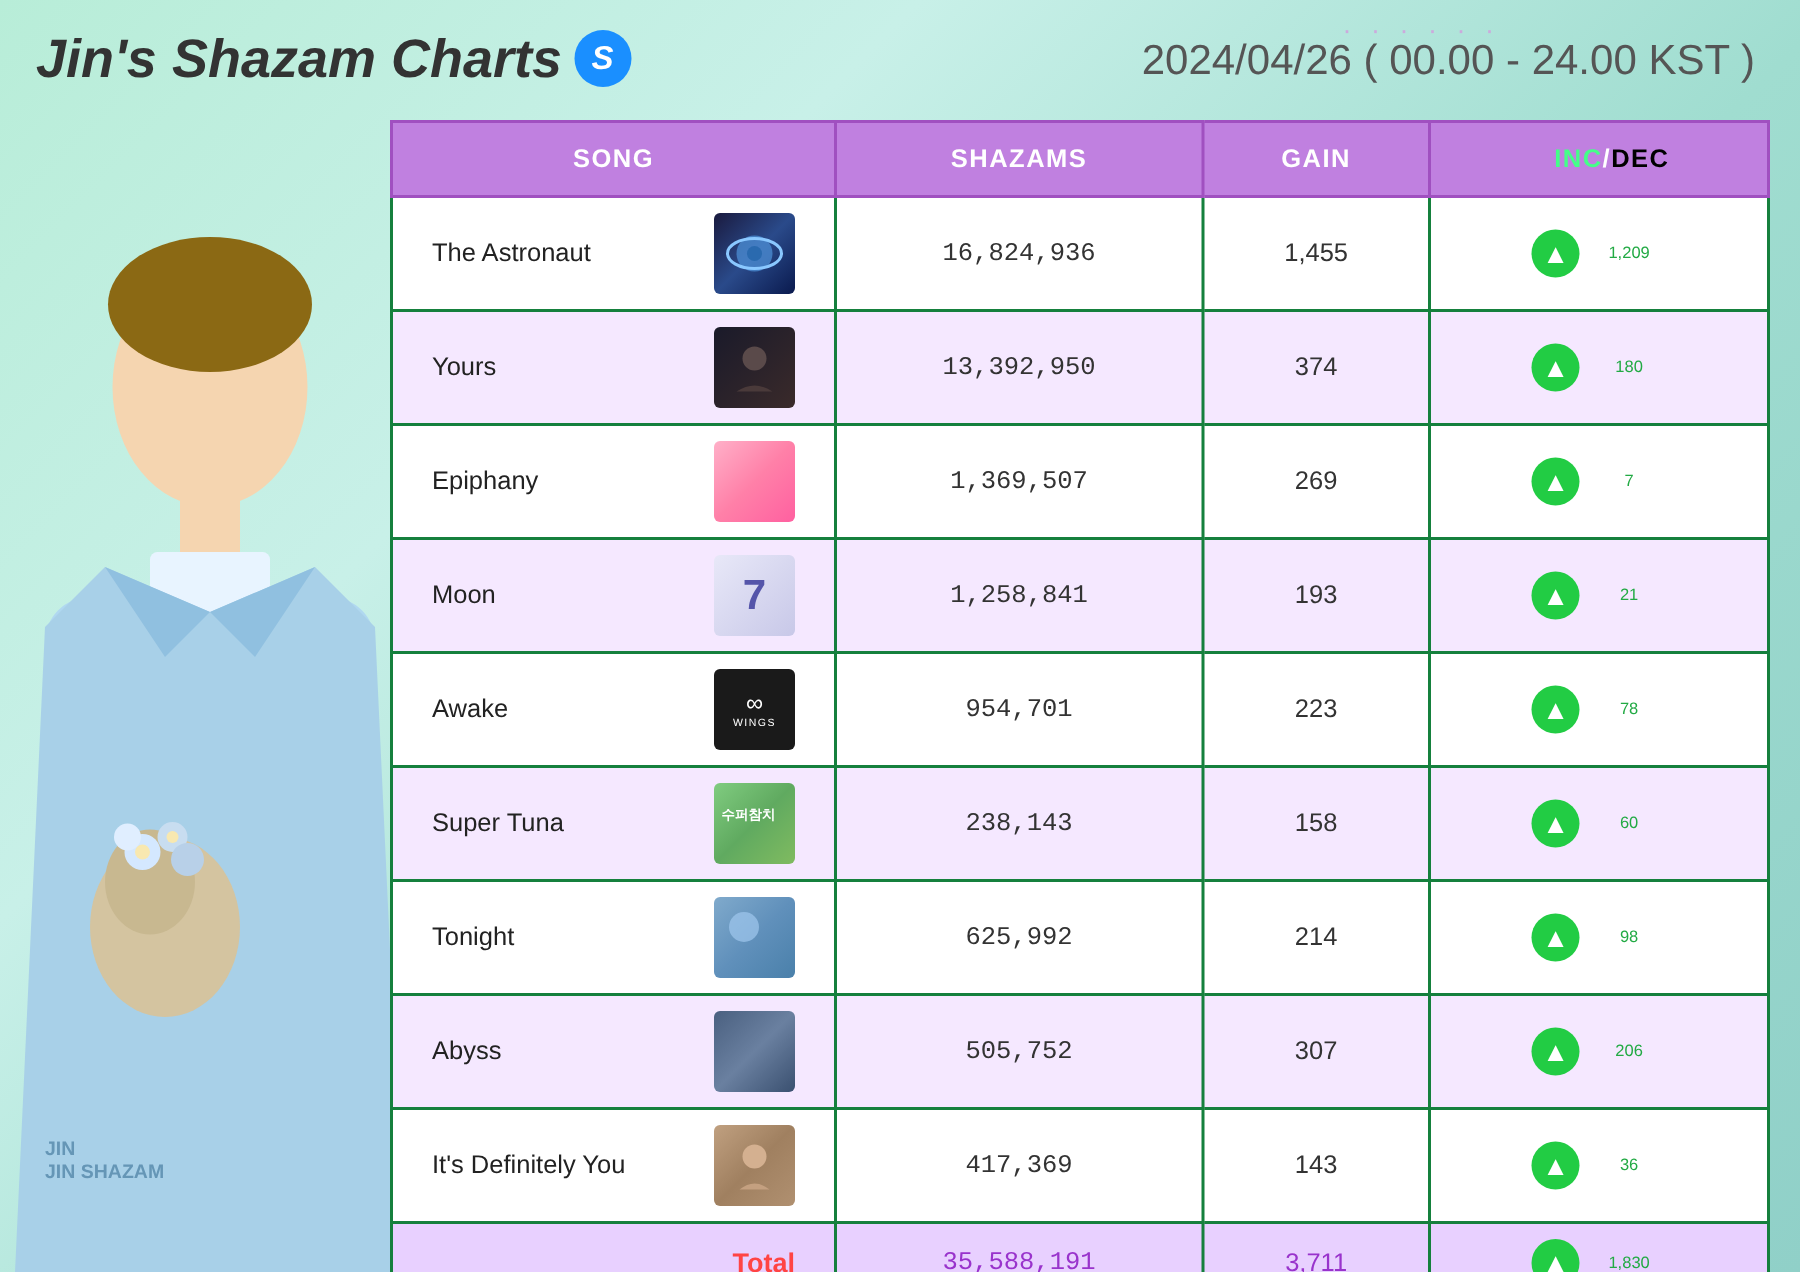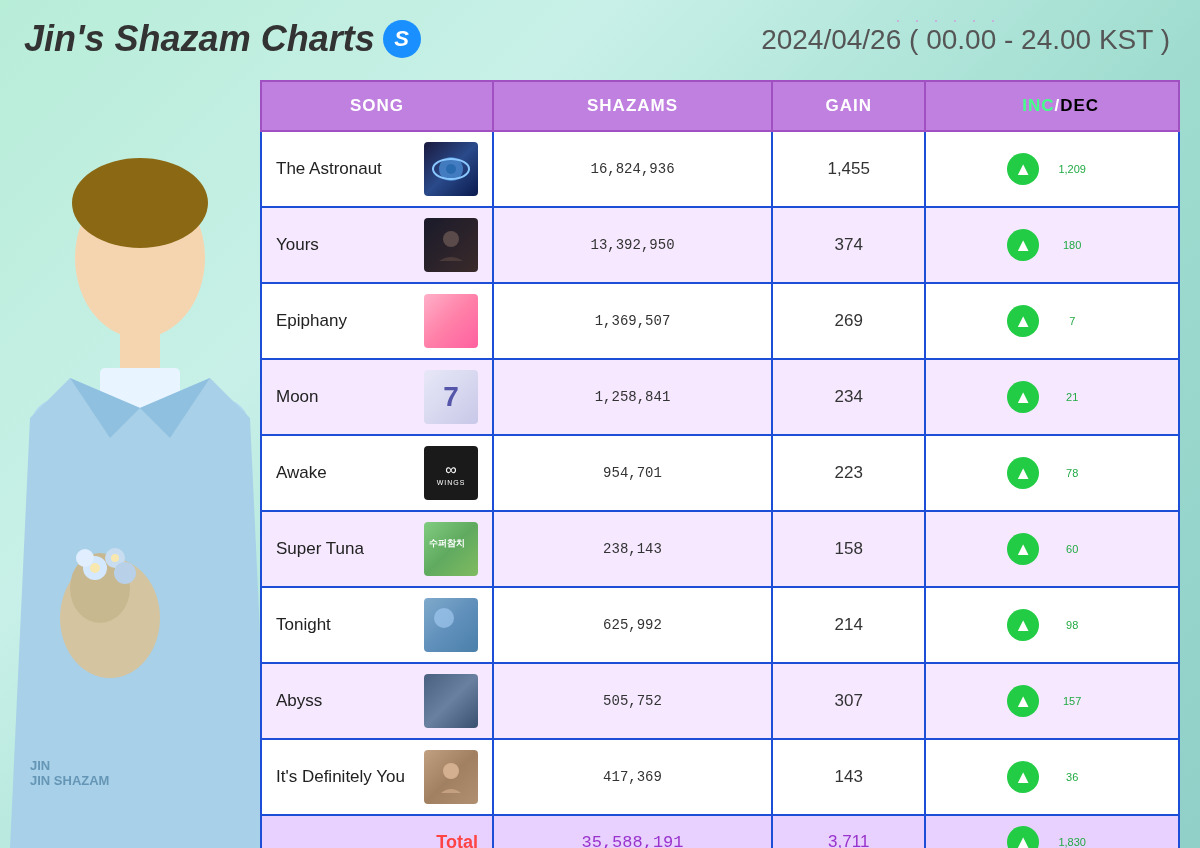--- a/index.html
+++ b/index.html
@@ -87,63 +87,63 @@
       text-align: center;
       color: white;
       font-size: 17px;
       font-weight: bold;
       letter-spacing: 1px;
       border: 2px solid #a050c0;
     }
 
     thead th.song-col {
       text-align: center;
-      width: 232px;
+      width: 296px;
     }
 
     tbody tr {
       border: 2px solid #cc88ee;
     }
 
     tbody tr:nth-child(even) {
       background: #f5e8ff;
     }
 
     tbody tr:nth-child(odd) {
       background: #ffffff;
     }
 
     tbody tr.total-row {
       background: #e8d0ff;
     }
 
     tbody td {
-      padding: 10px 14px;
-      border: 2px solid #1d4ed8;
+      padding: 10px 26px;
+      border: 2px solid #15803d;
       font-size: 16px;
       color: #333;
       vertical-align: middle;
     }
 
     .song-cell {
       display: flex;
       align-items: center;
       justify-content: space-between;
       gap: 10px;
     }
 
     .song-name {
       font-size: 17px;
       color: #222;
       flex: 1;
     }
 
     .shazams-cell {
       text-align: center;
-      font-size: 14px;
+      font-size: 17px;
       font-family: 'Courier New', monospace;
     }
 
     .gain-cell {
       text-align: center;
       font-size: 17px;
     }
 
     .incdec-cell {
       text-align: center;
@@ -358,21 +358,21 @@
         <tr>
     <td>
       <div class="song-cell">
         <span class="song-name">Moon</span>
         <div class="thumb-art thumb-seven">
                 <span style="font-size:28px;font-weight:bold;color:#5555aa">7</span>
               </div>
       </div>
     </td>
     <td class="shazams-cell">1,258,841</td>
-    <td class="gain-cell">234</td>
+    <td class="gain-cell">193</td>
     <td>
       <div class="incdec-cell">
         <div class="up-arrow">▲</div>
         <span class="inc-value">21</span>
       </div>
     </td>
   </tr>
         <tr>
     <td>
       <div class="song-cell">
@@ -433,21 +433,21 @@
       <div class="song-cell">
         <span class="song-name">Abyss</span>
         <div class="thumb-art" style="background:linear-gradient(135deg,#4a6080,#6a80a0,#3a5070)"></div>
       </div>
     </td>
     <td class="shazams-cell">505,752</td>
     <td class="gain-cell">307</td>
     <td>
       <div class="incdec-cell">
         <div class="up-arrow">▲</div>
-        <span class="inc-value">157</span>
+        <span class="inc-value">206</span>
       </div>
     </td>
   </tr>
         <tr>
     <td>
       <div class="song-cell">
         <span class="song-name">It's Definitely You</span>
         <div class="thumb-art" style="background:linear-gradient(135deg,#c0a080,#a08060,#b09070);display:flex;align-items:center;justify-content:center">
                 <svg width="40" height="40" viewBox="0 0 40 40">
                   <circle cx="20" cy="14" r="8" fill="#d4b090"></circle>

